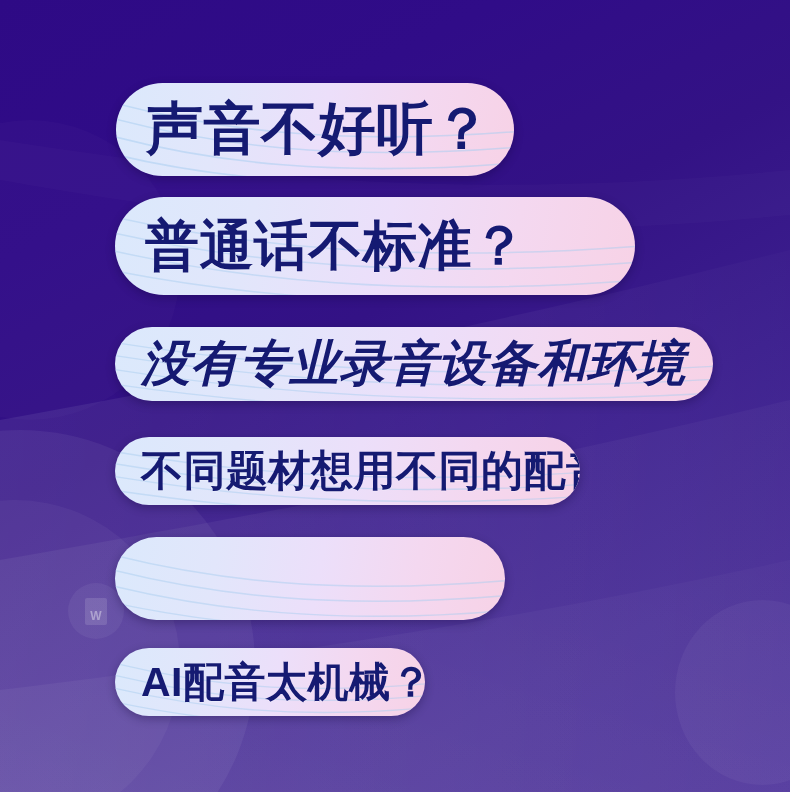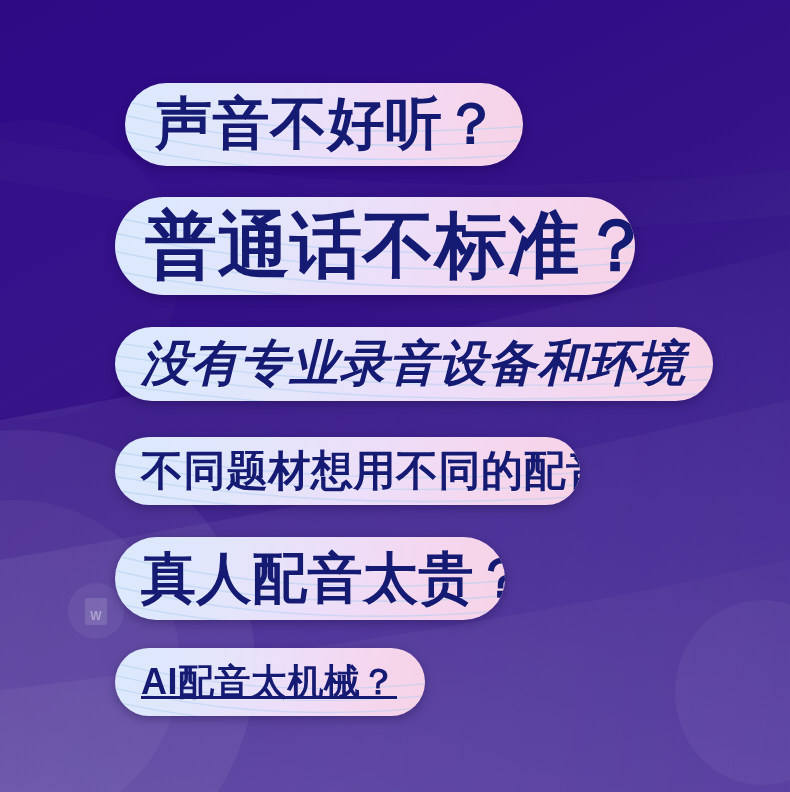--- a/index.html
+++ b/index.html
@@ -115,37 +115,37 @@
     position: relative;
     z-index: 2;
     color: #151a72;
     font-weight: bold;
     white-space: nowrap;
     letter-spacing: 0.5px;
     text-shadow: 0 1px 0 rgba(255,255,255,0.25);
   }
 
   
-  #pill-0 { left: 125px; top: 83px;  width: 398px; height: 83px;  padding-left: 30px; }
+  #pill-0 { left: 116px; top: 83px;  width: 398px; height: 93px;  padding-left: 30px; }
   #pill-0 .label { font-size: 57px; }
 
   #pill-1 { left: 115px; top: 197px; width: 520px; height: 98px; padding-left: 30px; }
-  #pill-1 .label { font-size: 72px; }
+  #pill-1 .label { font-size: 54px; }
 
   #pill-2 { left: 115px; top: 327px; width: 598px; height: 74px; padding-left: 26px; font-style: italic; }
   #pill-2 .label { font-size: 49px; }
 
   #pill-3 { left: 115px; top: 437px; width: 465px; height: 68px; padding-left: 26px; }
   #pill-3 .label { font-size: 42px; }
 
   #pill-4 { left: 115px; top: 537px; width: 390px; height: 83px; padding-left: 26px; }
   #pill-4 .label { font-size: 55px; }
 
   #pill-5 { left: 115px; top: 648px; width: 310px; height: 68px; padding-left: 26px; }
-  #pill-5 .label { font-size: 36px; text-decoration: underline; }
+  #pill-5 .label { font-size: 41px; }
 </style>
 </head>
 <body>
 
 <div id="poster">
 
   <svg class="wave-svg bg-layer" viewBox="0 0 790 792" preserveAspectRatio="none">
     <defs>
       <linearGradient id="wg1" x1="0" y1="0" x2="1" y2="0">
         <stop offset="0%" stop-color="#ffffff" stop-opacity="0.075"></stop>
@@ -228,21 +228,20 @@
 
     <div class="pill" id="pill-4">
       <svg class="arcs" viewBox="0 0 390 83" preserveAspectRatio="none">
         <g fill="none" stroke="#a9cdf0" stroke-opacity="0.5" stroke-width="1.4">
           <path d="M-10,16 C90,42 220,60 410,42"></path>
           <path d="M-10,31 C90,57 220,75 410,57"></path>
           <path d="M-10,47 C90,72 220,90 410,72"></path>
           <path d="M-10,64 C90,86 220,102 410,86"></path>
         </g>
       </svg>
-      <span class="label">真人配音太贵？</span>
     </div>
 
     <div class="pill" id="pill-5">
       <svg class="arcs" viewBox="0 0 310 68" preserveAspectRatio="none">
         <g fill="none" stroke="#a9cdf0" stroke-opacity="0.5" stroke-width="1.3">
           <path d="M-10,13 C75,34 175,50 330,34"></path>
           <path d="M-10,25 C75,46 175,62 330,46"></path>
           <path d="M-10,38 C75,58 175,74 330,58"></path>
           <path d="M-10,52 C75,70 175,86 330,70"></path>
         </g>

